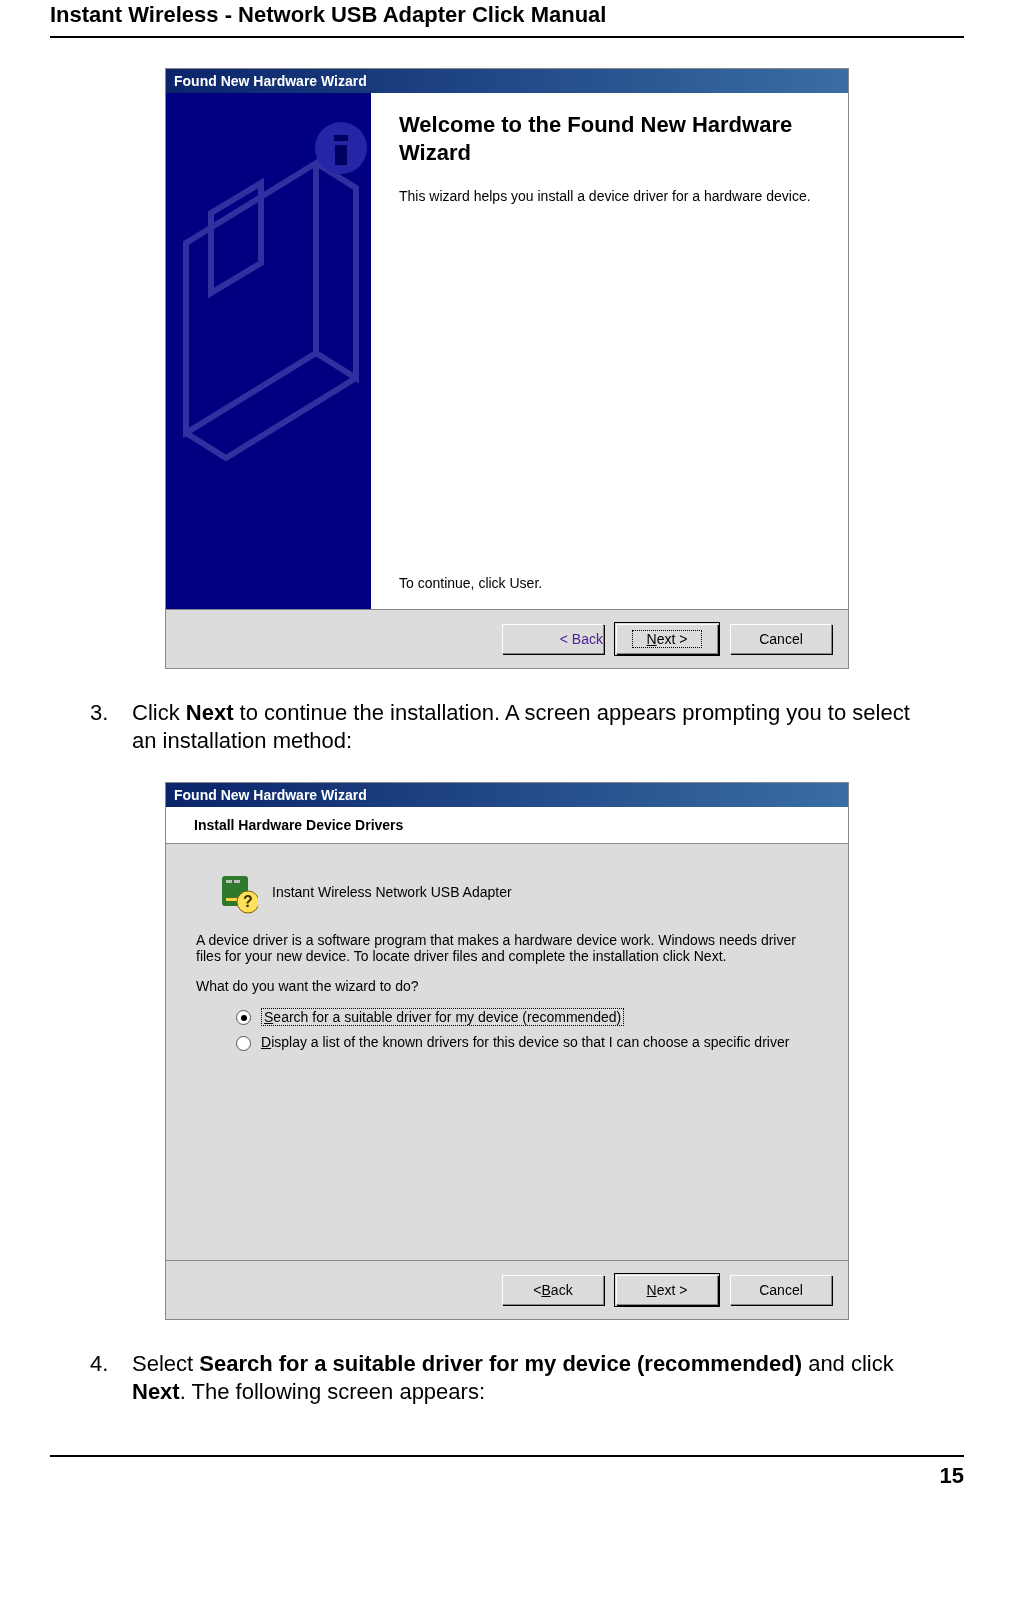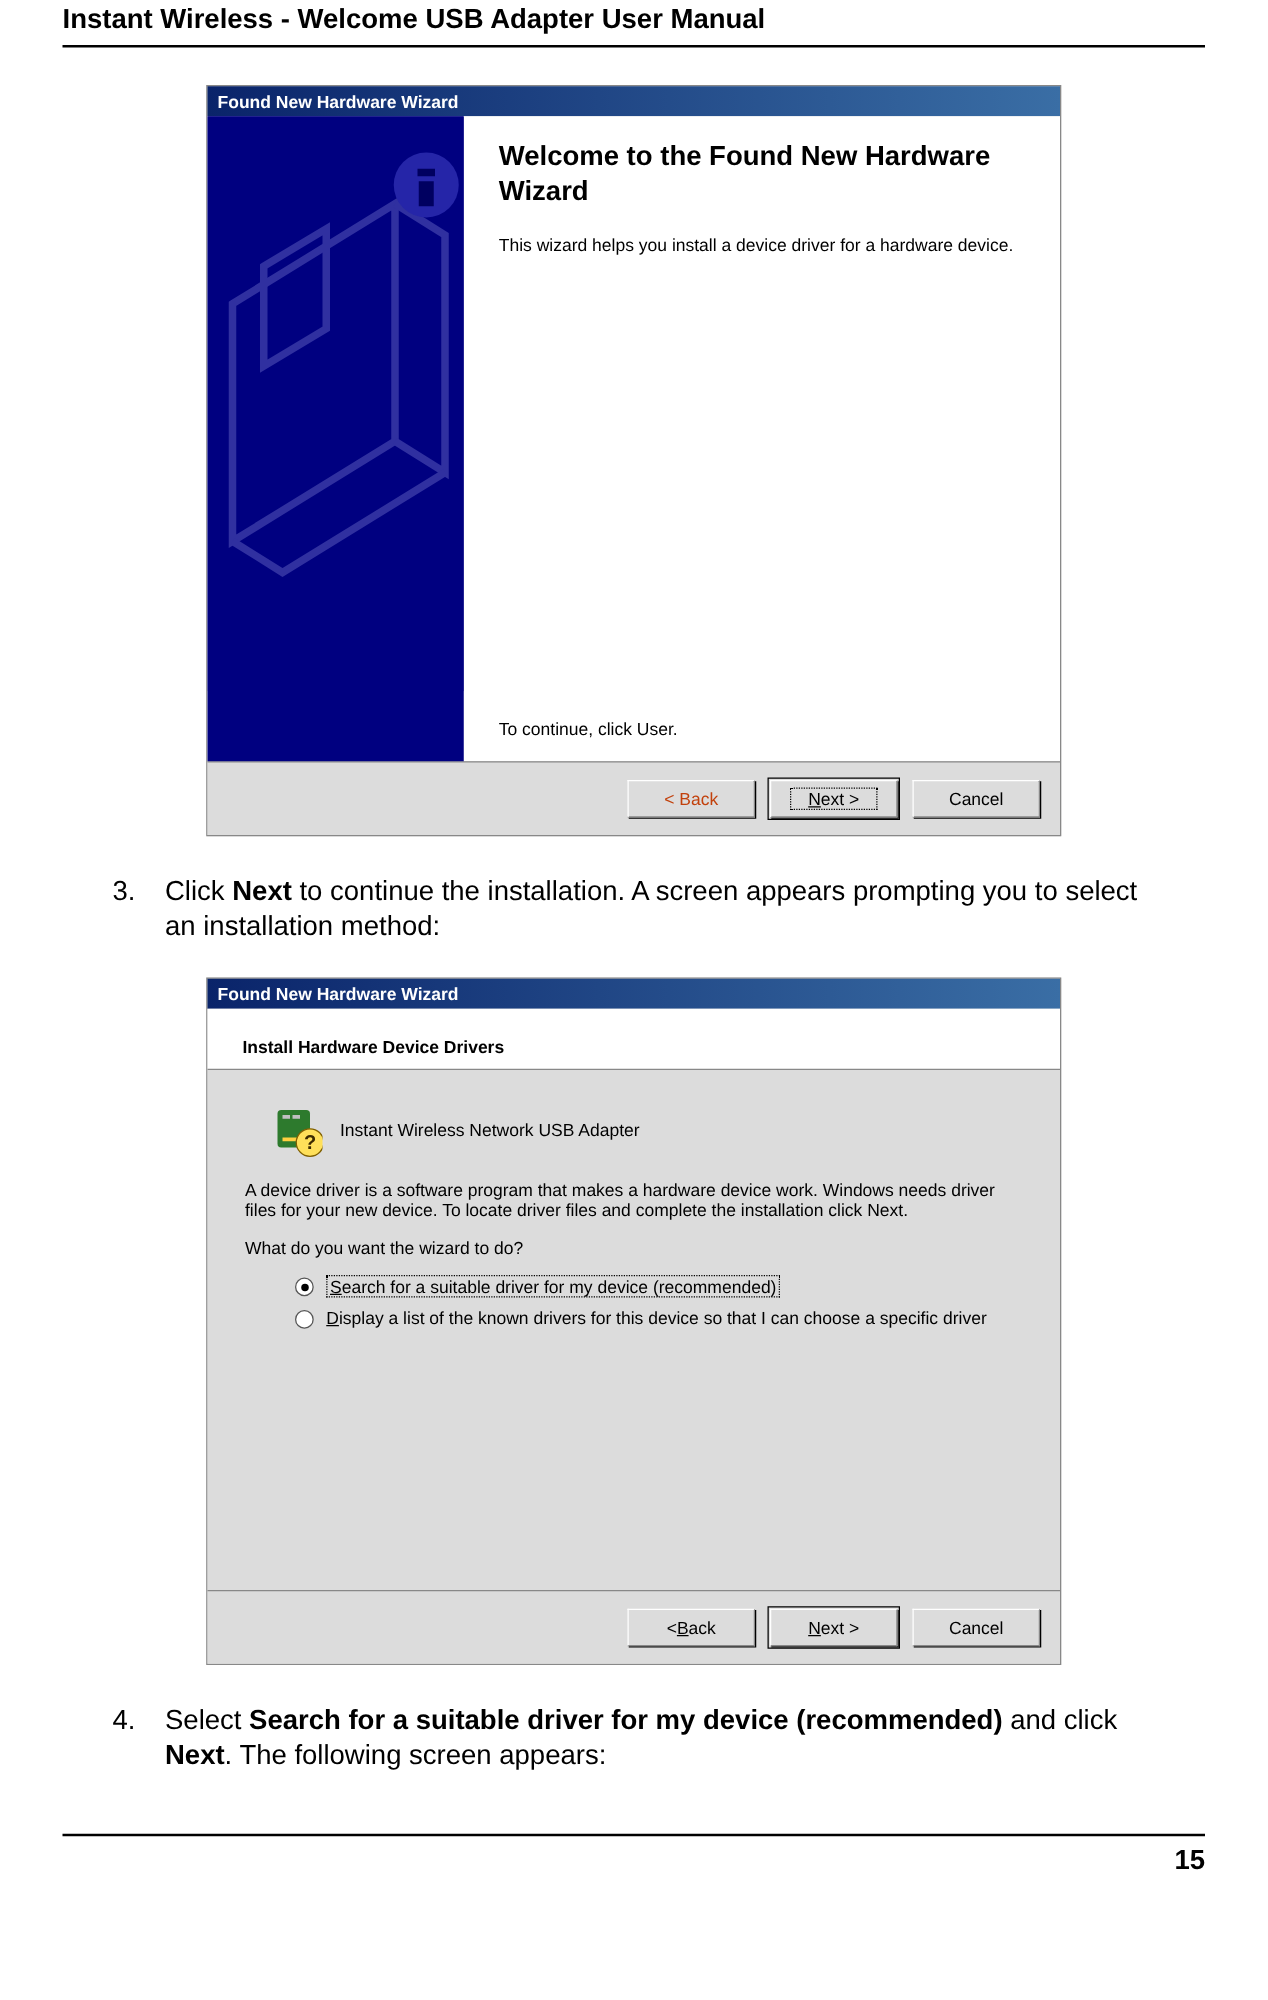--- a/index.html
+++ b/index.html
@@ -62,21 +62,21 @@
   }
   .wiz1-continue {
     position: absolute;
     bottom: 18px;
     left: 28px;
   }
   
   .wiz2-header {
     background: #fff;
     border-bottom: 1px solid #888;
-    padding: 22px 16px 10px 28px;
+    padding: 10px 16px 10px 28px;
     font-size: 14px;
   }
   .wiz2-header .t1 { font-weight: bold; }
   .wiz2-header .t2 { margin-left: 22px; margin-top:2px; }
   .wiz2-body {
     background: #dcdcdc;
     color: #000;
     font-size: 14px;
     padding: 16px 30px 30px 30px;
     min-height: 370px;
@@ -128,21 +128,21 @@
     background: #dcdcdc;
     border: 1px solid #888;
     border-top-color: #fff;
     border-left-color: #fff;
     font-size: 14px;
     display: inline-flex;
     align-items: center;
     justify-content: center;
     box-shadow: 1px 1px 0 #000;
   }
-  .btn.disabled { color: #c2410c; }
+  .btn.disabled { color: #4c1d95; justify-content: flex-end; }
   .btn.default {
     outline: 1px solid #000;
     outline-offset: 1px;
   }
   .btn .focus-inner {
     border: 1px dotted #000;
     padding: 0 14px;
   }
   .u { text-decoration: underline; }
   
@@ -161,21 +161,21 @@
     text-align: right;
     font-weight: bold;
     font-size: 22px;
   }
 </style>
 </head>
 <body>
 
 <div class="page">
 
-  <div class="doc-header">Instant Wireless - Welcome USB Adapter User Manual</div>
+  <div class="doc-header">Instant Wireless - Network USB Adapter Click Manual</div>
 
   <div class="screenshot">
     <div class="titlebar">Found New Hardware Wizard</div>
     <div class="wiz1-body">
       <div class="wiz1-side">
         <svg width="205" height="460" viewBox="0 0 205 460">
           <rect width="205" height="460" fill="#000080"></rect>
           <g fill="none" stroke="#3030a0" stroke-width="6">
             <path d="M20 150 L150 70 L150 260 L20 340 Z"></path>
             <path d="M150 70 L190 95 L190 285 L150 260"></path>

